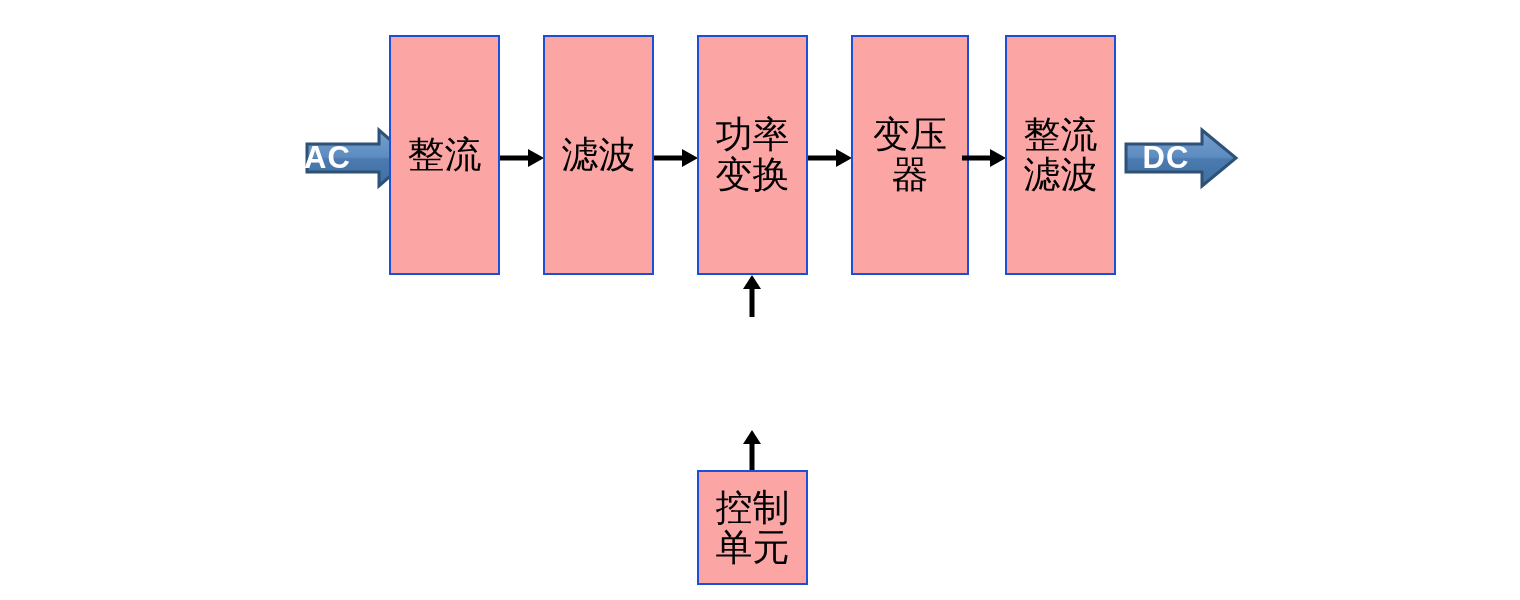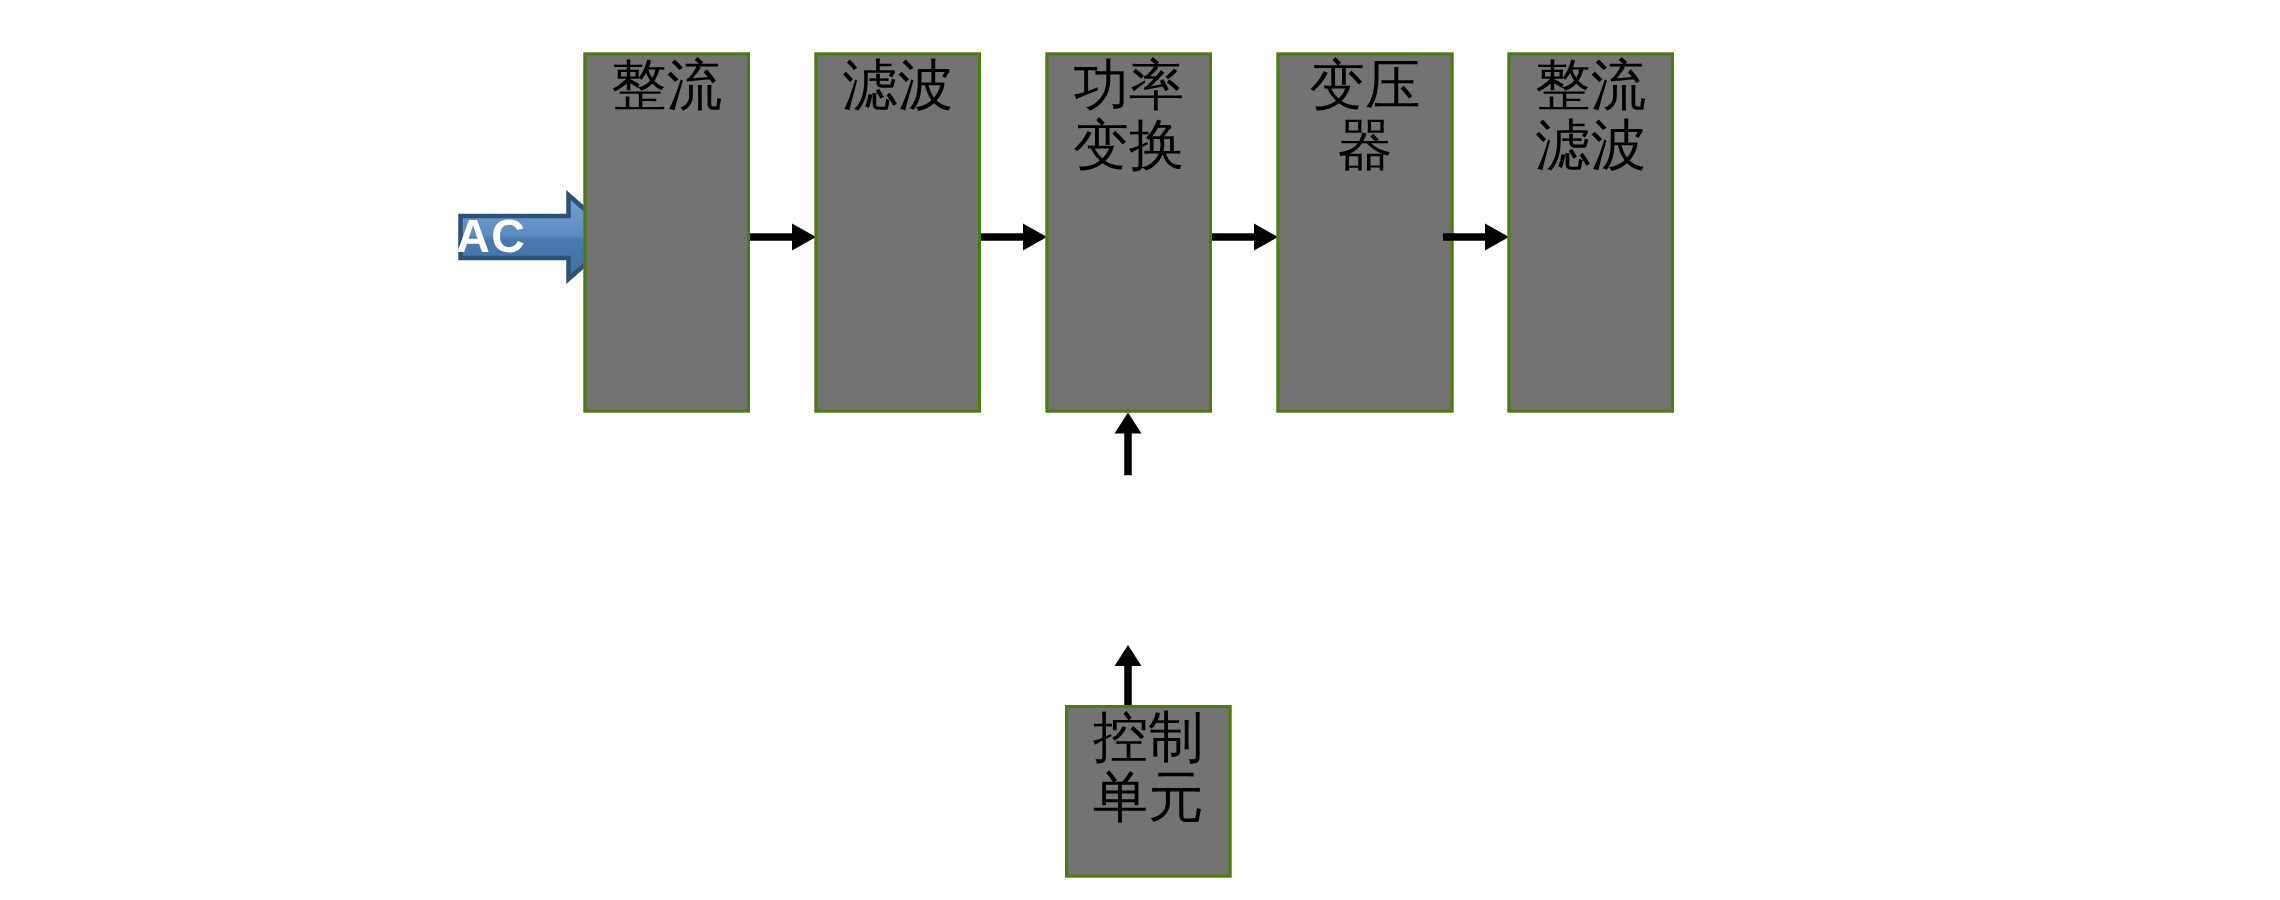--- a/index.html
+++ b/index.html
@@ -15,23 +15,24 @@
     position: relative;
     width: 1520px;
     height: 600px;
     background: #ffffff;
     overflow: hidden;
   }
   
   .block {
     position: absolute;
     box-sizing: border-box;
-    border: 2px solid #4d7c0f;
-    background: #737373;
+    border: 2px solid #1d4ed8;
+    background: #fca5a5;
     display: flex;
+    align-items: center;
     justify-content: center;
   }
   .block-label {
     font-family: "DejaVu Sans", "Liberation Sans", sans-serif;
     font-size: 37px;
     line-height: 1.08;
     color: #000000;
     text-align: center;
     letter-spacing: 0px;
     white-space: pre-line;
@@ -131,34 +132,48 @@
       <line x1="0" y1="11" x2="30" y2="11" stroke="#000000" stroke-width="5"></line>
       <polygon points="28,2 44,11 28,20" fill="#000000"></polygon>
     </svg>
   </div>
 
   <div class="block" style="left:1005px; top:35px; width:111px; height:240px;">
     <span class="block-label">整流
 滤波</span>
   </div>
 
+  <div class="bigarrow" style="left:1124px; top:128px; width:114px; height:60px;">
+    <svg width="114" height="60" viewBox="0 0 114 60">
+      <defs>
+        <linearGradient id="dcGrad" x1="0" y1="0" x2="0" y2="1">
+          <stop offset="0%" stop-color="#74a0cf"></stop>
+          <stop offset="48%" stop-color="#5d8cc0"></stop>
+          <stop offset="52%" stop-color="#4a7ab0"></stop>
+          <stop offset="100%" stop-color="#41719c"></stop>
+        </linearGradient>
+      </defs>
+      <polygon points="2,16 78,16 78,2 112,30 78,58 78,44 2,44" fill="url(#dcGrad)" stroke="#2e5177" stroke-width="3" stroke-linejoin="miter"></polygon>
+    </svg>
+    <div class="bigarrow-text">DC</div>
+  </div>
 
   <div class="conn" style="left:741px; top:275px; width:22px; height:42px;">
     <svg width="22" height="42" viewBox="0 0 22 42">
       <line x1="11" y1="42" x2="11" y2="12" stroke="#000000" stroke-width="5"></line>
       <polygon points="2,14 11,0 20,14" fill="#000000"></polygon>
     </svg>
   </div>
 
 
   <div class="conn" style="left:741px; top:430px; width:22px; height:42px;">
     <svg width="22" height="42" viewBox="0 0 22 42">
       <line x1="11" y1="42" x2="11" y2="12" stroke="#000000" stroke-width="5"></line>
       <polygon points="2,14 11,0 20,14" fill="#000000"></polygon>
     </svg>
   </div>
 
-  <div class="block" style="left:697px; top:470px; width:111px; height:115px;margin-left:13px;">
+  <div class="block" style="left:697px; top:470px; width:111px; height:115px;">
     <span class="block-label">控制
 单元</span>
   </div>
 
 </div>
 
 </body></html>

